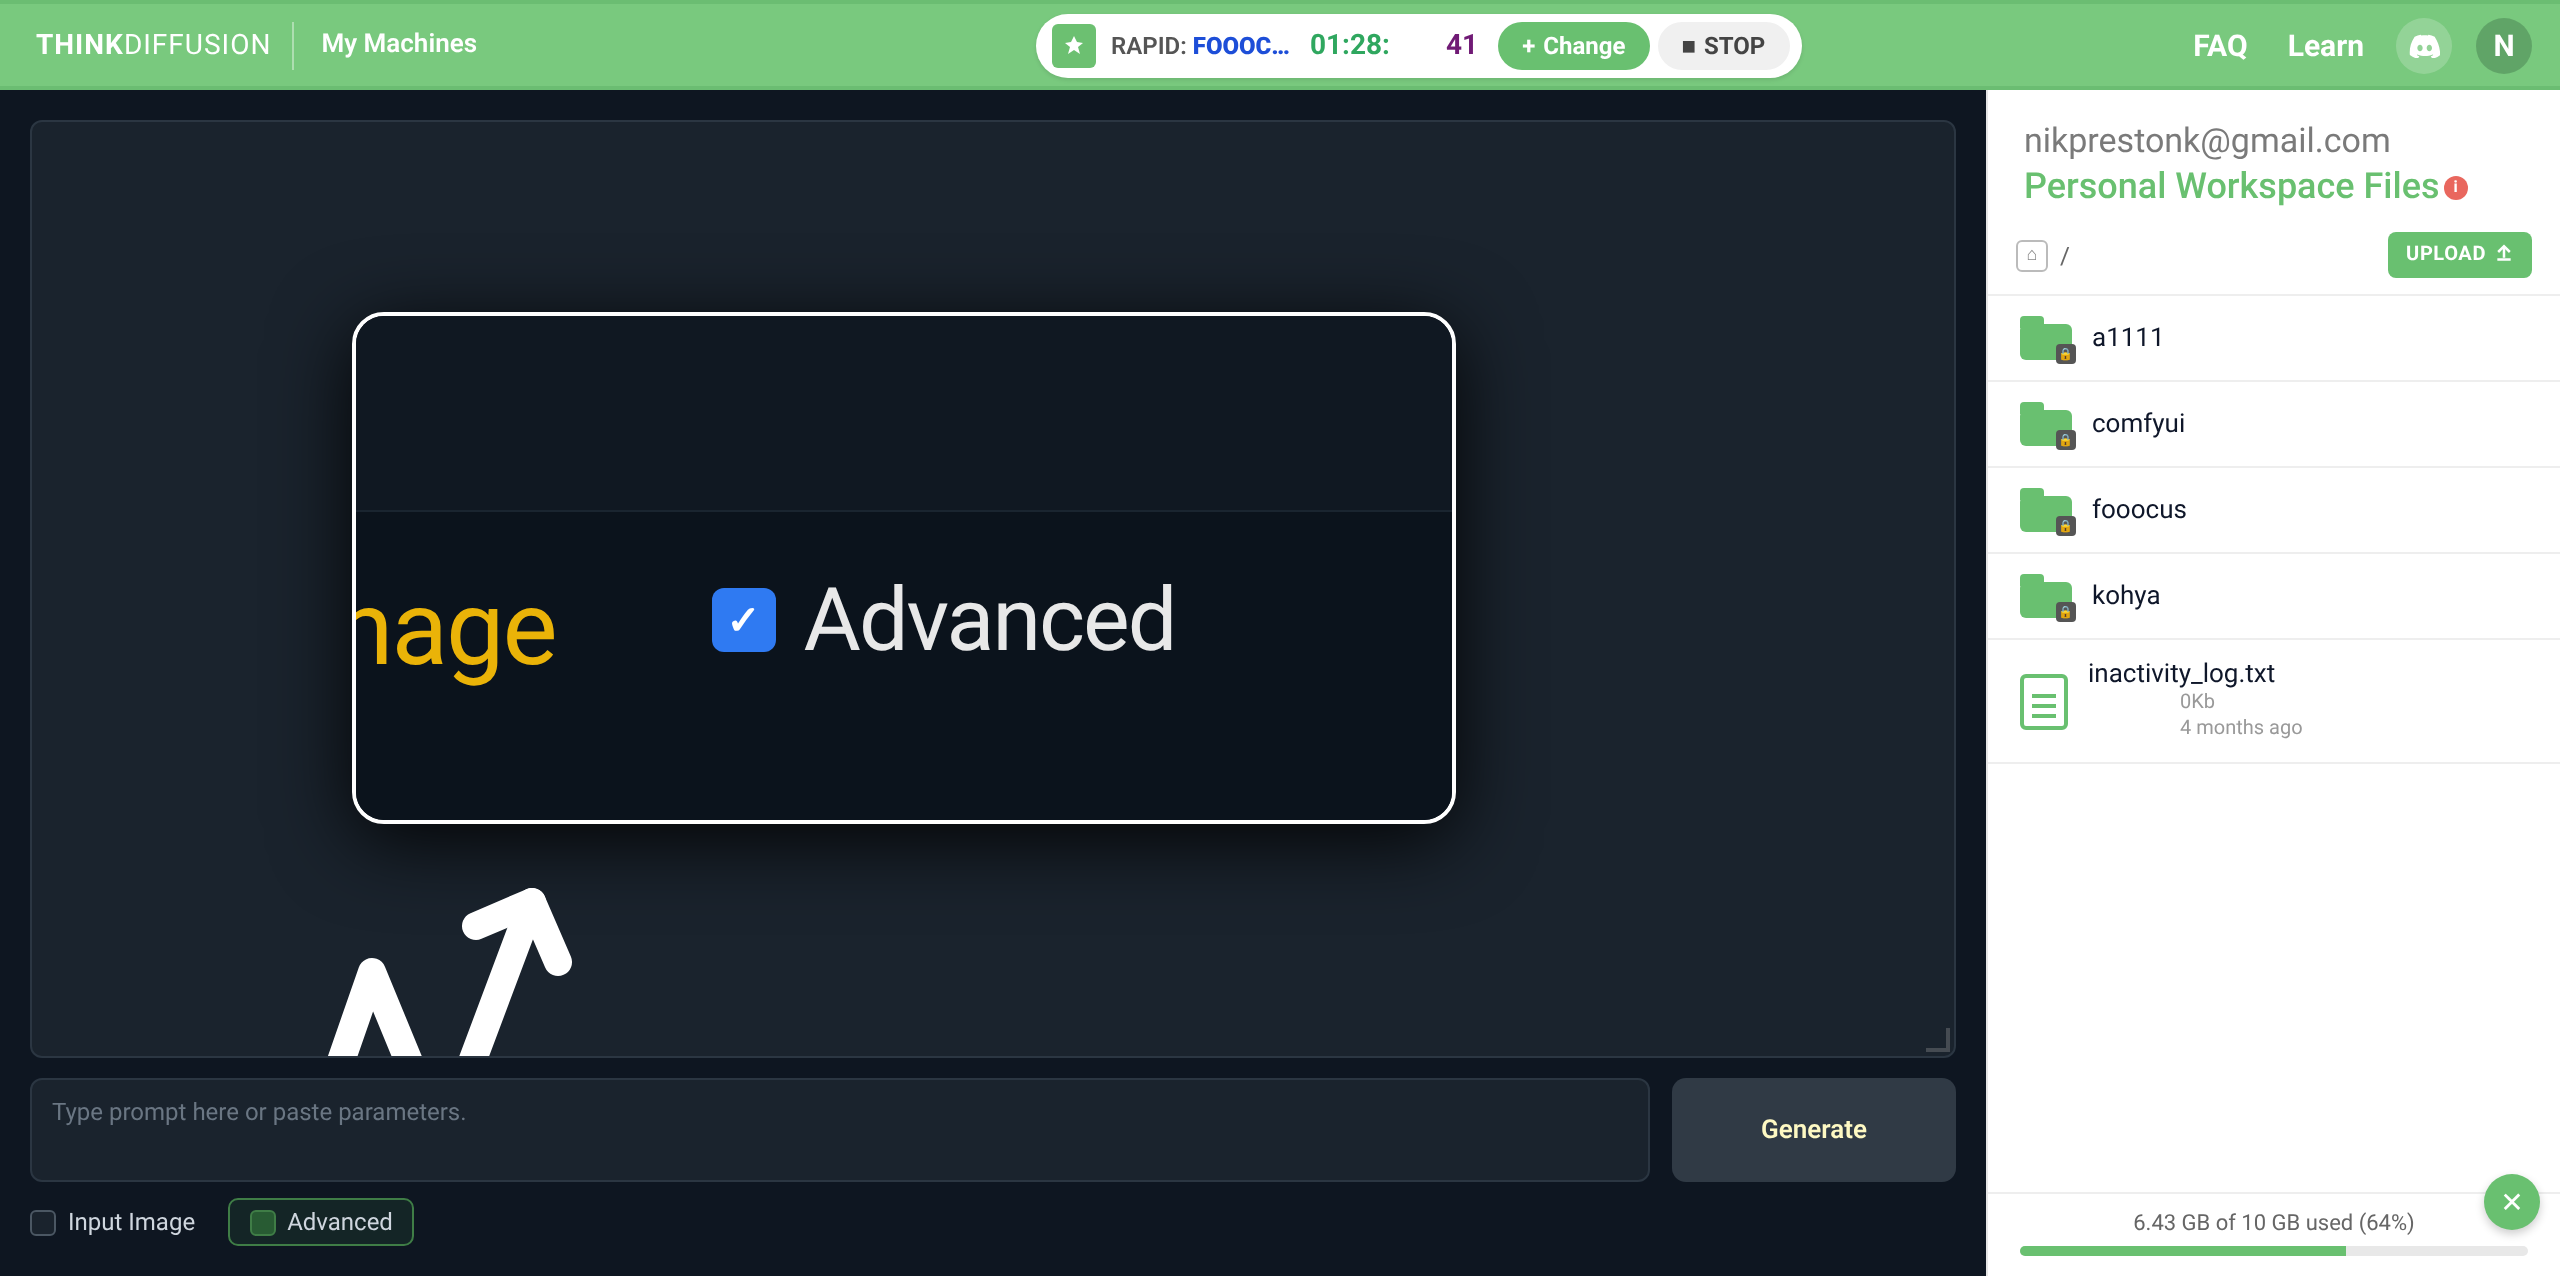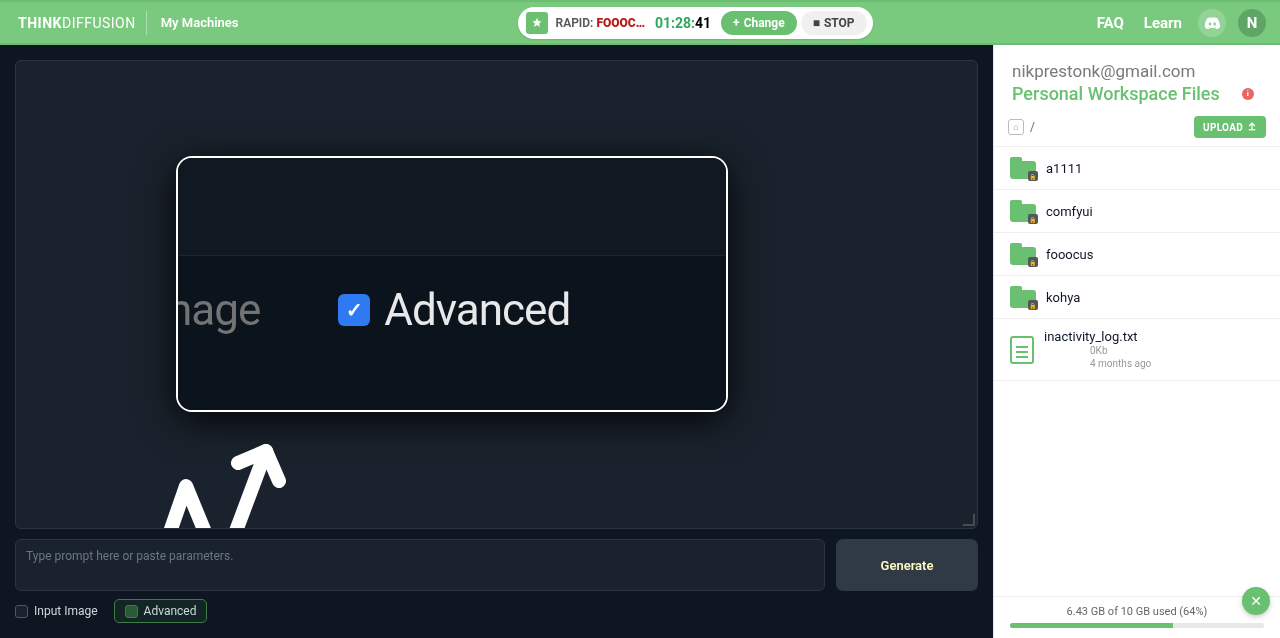--- a/index.html
+++ b/index.html
@@ -6,44 +6,44 @@
   html, body { width: 1280px; height: 638px; overflow: hidden; background: #fff; }
 
   
   .topbar { height: 45px; background: #79c97e; display: flex; align-items: center; color: #fff; border-top: 2px solid #6bbd72; border-bottom: 2px solid #6bbd72; }
   .logo { display: flex; align-items: center; padding: 0 10px 0 18px; border-right: 1px solid rgba(255,255,255,0.4); height: 24px; font-weight: 700; letter-spacing: 0.5px; font-size: 14px; }
   .logo .thin { font-weight: 400; }
   .my-machines { padding: 0 14px; font-size: 13px; font-weight: 600; }
   .center-capsule { margin-left: 265px; background: #fff; border-radius: 20px; height: 32px; display: flex; align-items: center; padding: 0 6px 0 8px; box-shadow: 0 1px 2px rgba(0,0,0,0.1); }
   .rocket { width: 22px; height: 22px; background: #6cc071; border-radius: 3px; display: flex; align-items: center; justify-content: center; margin-right: 8px; font-size: 12px; color:#fff; }
   .rapid { font-size: 12px; color: #555; font-weight: 600; }
-  .rapid strong { color: #b91c1c; }
+  .rapid strong { color: #1d4ed8; }
   .timer { font-family: ui-monospace, monospace; color: #2fa75f; font-weight: 700; font-size: 14px; margin: 0 10px; }
-  .timer .sec { color: #000000; }
+  .timer .sec { color: #701a75; margin-left: 28px; }
   .btn-change { background: #69c070; color: #fff; font-size: 12px; font-weight: 700; padding: 5px 12px; border-radius: 14px; border: none; display: flex; align-items: center; gap: 4px; margin-right: 4px; cursor:pointer; }
   .btn-stop { background: #f0f0f0; color: #444; font-size: 12px; font-weight: 700; padding: 5px 12px; border-radius: 14px; border: none; display: flex; align-items: center; gap: 4px; cursor:pointer; }
   .topbar-spacer { flex: 1; }
   .faq, .learn { font-size: 15px; font-weight: 700; margin: 4px 10px; cursor:pointer; }
   .discord { width: 28px; height: 28px; background: rgba(255,255,255,0.2); border-radius: 50%; display: flex; align-items: center; justify-content: center; margin: 0 6px; cursor:pointer; }
   .avatar { width: 28px; height: 28px; background: rgba(60,110,70,0.4); border-radius: 50%; margin: 0 14px 0 6px; display: flex; align-items: center; justify-content: center; font-weight: 700; font-size: 15px; cursor:pointer; }
 
   
   .content { display: flex; height: calc(638px - 45px); }
   .main { width: 993px; background: #0e1621; padding: 15px; position: relative; display:flex; flex-direction:column; }
   .sidebar { flex: 1; background: #fff; display: flex; flex-direction: column; border-left: 1px solid #e6e6e6; }
 
   
   .canvas { flex:1; border: 1px solid #2b3642; border-radius: 6px; background: #1a232d; position: relative; margin-bottom: 10px; overflow:hidden; }
   .resize-handle { position: absolute; right: 2px; bottom: 2px; width: 12px; height: 12px; opacity:0.3; }
   .resize-handle::before { content:''; position:absolute; right:0; bottom:0; width:10px; height:10px; border-right:2px solid #aaa; border-bottom:2px solid #aaa; }
 
   .zoom-popup { position: absolute; left: 160px; top: 95px; width: 552px; height: 256px; background: #0b131c; border: 2px solid #fff; border-radius: 16px; box-shadow: 0 8px 40px rgba(0,0,0,0.9); overflow: hidden; }
   .zoom-top { height: 97px; background: #101822; }
   .zoom-bottom { flex:1; height: 159px; background: #0b131c; border-top: 1px solid #1a2530; display:flex; align-items:flex-start; padding-top: 28px; }
-  .zoom-nage { color: #737373; font-size: 44px; font-weight: 400; padding-left: 0; margin-left: -10px; letter-spacing: -1px; }
+  .zoom-nage { color: #eab308; font-size: 52px; font-weight: 400; padding-left: 0; margin-left: -10px; letter-spacing: -1px; }
   .zoom-check { width: 32px; height: 32px; background: #2f7af2; border-radius: 6px; margin-left: 78px; margin-top:10px; display:flex; align-items:center; justify-content:center; color:#fff; font-size:20px; font-weight:700; }
   .zoom-adv { color: #e8e8e8; font-size: 44px; font-weight: 400; margin-left: 14px; letter-spacing: -1px; }
 
   .arrow-svg { position:absolute; left: 100px; top: 370px; pointer-events:none; }
 
   .prompt-row { display: flex; gap: 11px; }
   .prompt-input { flex:1; background: #1a232d; border: 1px solid #2b3642; border-radius: 6px; color: #98a3af; font-size: 12px; padding: 9px 10px; height: 52px; resize:none; }
   .prompt-input::placeholder { color: #6a7683; }
   .btn-generate { width: 142px; background: #303a45; color: #fef9c3; font-size: 13px; font-weight: 600; border: none; border-radius: 7px; cursor:pointer; }
 
@@ -53,21 +53,21 @@
   .opt.highlight { border:1px solid #3f7d46; background: rgba(63,125,70,0.15); border-radius: 5px; padding: 4px 10px; }
   .opt.highlight .box { background:#285b33; border-color:#3f7d46; }
 
   .footer { text-align:center; margin-top: 20px; font-size:11px; color:#8a94a0; display:flex; justify-content:center; align-items:center; gap:6px; }
   .footer a { color:#8a94a0; }
   .footer .dot { color:#8a94a0; }
 
   
   .sb-head { padding: 16px 18px 8px 18px; }
   .sb-email { color:#7a7a7a; font-size:17px; }
-  .sb-title { color:#69c070; font-size:18px; font-weight:500; margin-top:2px; display:flex; align-items:center; gap:22px; }
+  .sb-title { color:#69c070; font-size:18px; font-weight:500; margin-top:2px; display:flex; align-items:center; gap:2px; }
   .info-dot { width:12px; height:12px; background:#e9675e; border-radius:50%; color:#fff; font-size:8px; font-weight:700; display:flex; align-items:center; justify-content:center; }
 
   .sb-pathrow { display:flex; align-items:center; padding: 4px 14px 8px 14px; border-bottom:1px solid #eee; }
   .home-ico { width:16px; height:16px; border:1px solid #bbb; border-radius:3px; display:flex; align-items:center; justify-content:center; font-size:9px; color:#888; margin-right:6px; }
   .crumb { font-size:12px; color:#666; }
   .sb-pathrow .spacer { flex:1; }
   .btn-upload { background:#69c070; color:#fff; border:none; font-size:10px; font-weight:700; padding:5px 9px; border-radius:4px; display:flex; align-items:center; gap:4px; cursor:pointer; letter-spacing:0.3px; }
 
   .sb-files { flex:1; overflow:auto; }
   .file-row { display:flex; align-items:center; padding: 10px 16px; border-bottom:1px solid #eee; cursor:pointer; gap:10px; }

